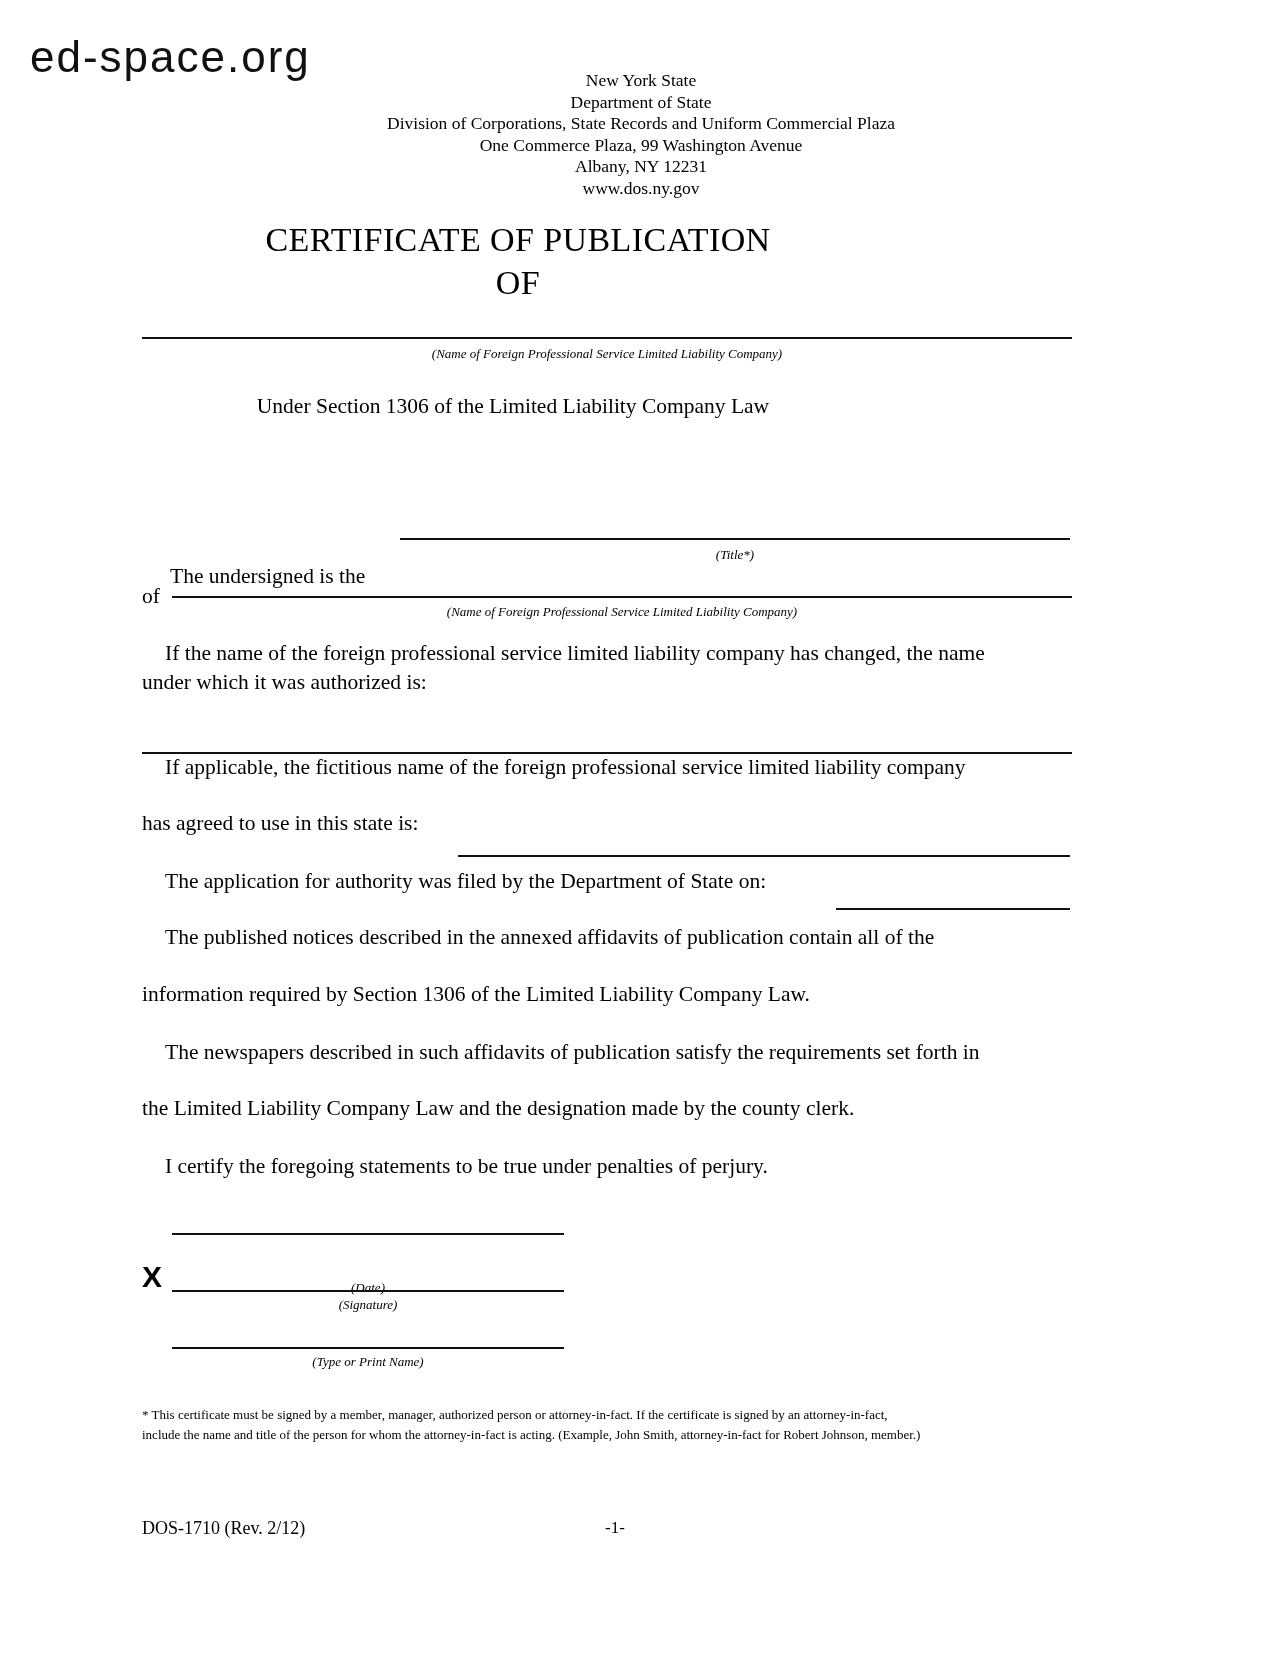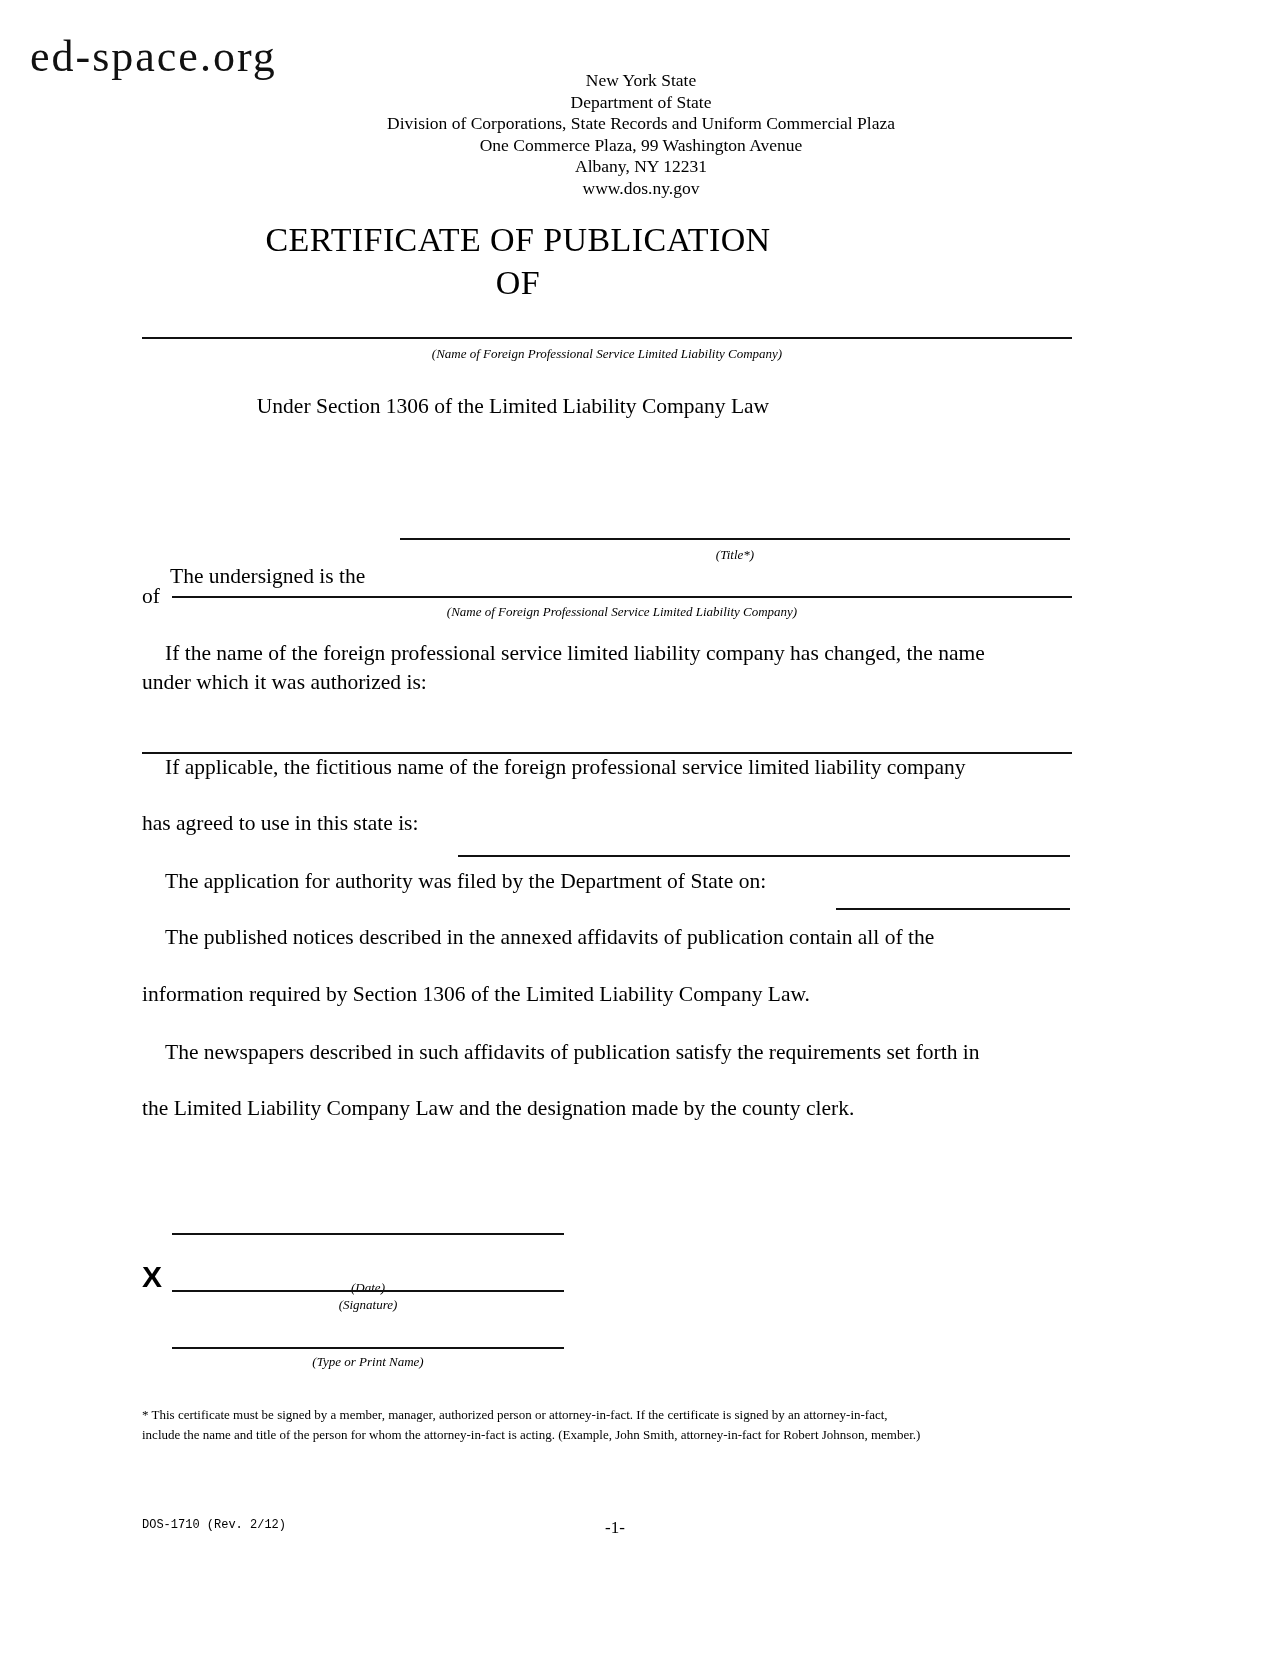--- a/index.html
+++ b/index.html
@@ -21,21 +21,21 @@
     width: 1282px;
     height: 1659px;
     background: #ffffff;
   }
 
   
   .watermark {
     position: absolute;
     left: 30px;
     top: 35px;
-    font-family: Liberation Serif, serif;
+    font-family: Liberation Sans, sans-serif;
     font-size: 44px;
     letter-spacing: 2px;
     color: #111111;
     white-space: nowrap;
     line-height: 1;
   }
 
   
   .agency-header {
     position: absolute;
@@ -101,23 +101,22 @@
   .footnote {
     position: absolute;
     font-size: 13px;
     line-height: 20px;
     white-space: nowrap;
   }
   .footnote .fl { display: block; }
 
   .footer-left {
     position: absolute;
-    font-size: 12px;
+    font-size: 18px;
     white-space: nowrap;
-    font-family: Liberation Mono, monospace;
   }
   .footer-center {
     position: absolute;
     font-size: 17px;
     text-align: center;
     white-space: nowrap;
   }
 </style>
 </head>
 <body>
@@ -164,20 +163,21 @@
 
   <div class="para" style="left:165px; top:867px;">The application for authority was filed by the Department of State on:</div>
   <div class="rule" style="left:836px; top:908px; width:234px;"></div>
 
   <div class="para" style="left:165px; top:923px;">The published notices described in the annexed affidavits of publication contain all of the</div>
   <div class="para" style="left:142px; top:980px;">information required by Section 1306 of the Limited Liability Company Law.</div>
 
   <div class="para" style="left:165px; top:1038px;">The newspapers described in such affidavits of publication satisfy the requirements set forth in</div>
   <div class="para" style="left:142px; top:1094px;">the Limited Liability Company Law and the designation made by the county clerk.</div>
 
+  <div class="para" style="left:165px; top:1152px;">I certify the foregoing statements to be true under penalties of perjury.</div>
 
   <div class="rule" style="left:172px; top:1233px; width:392px;"></div>
   <div class="caption" style="left:172px; top:1280px; width:392px;">(Date)</div>
 
   <div class="sig-x" style="left:142px; top:1262px;">X</div>
   <div class="rule" style="left:172px; top:1290px; width:392px;"></div>
   <div class="caption" style="left:172px; top:1297px; width:392px;">(Signature)</div>
 
   <div class="rule" style="left:172px; top:1347px; width:392px;"></div>
   <div class="caption" style="left:172px; top:1354px; width:392px;">(Type or Print Name)</div>

